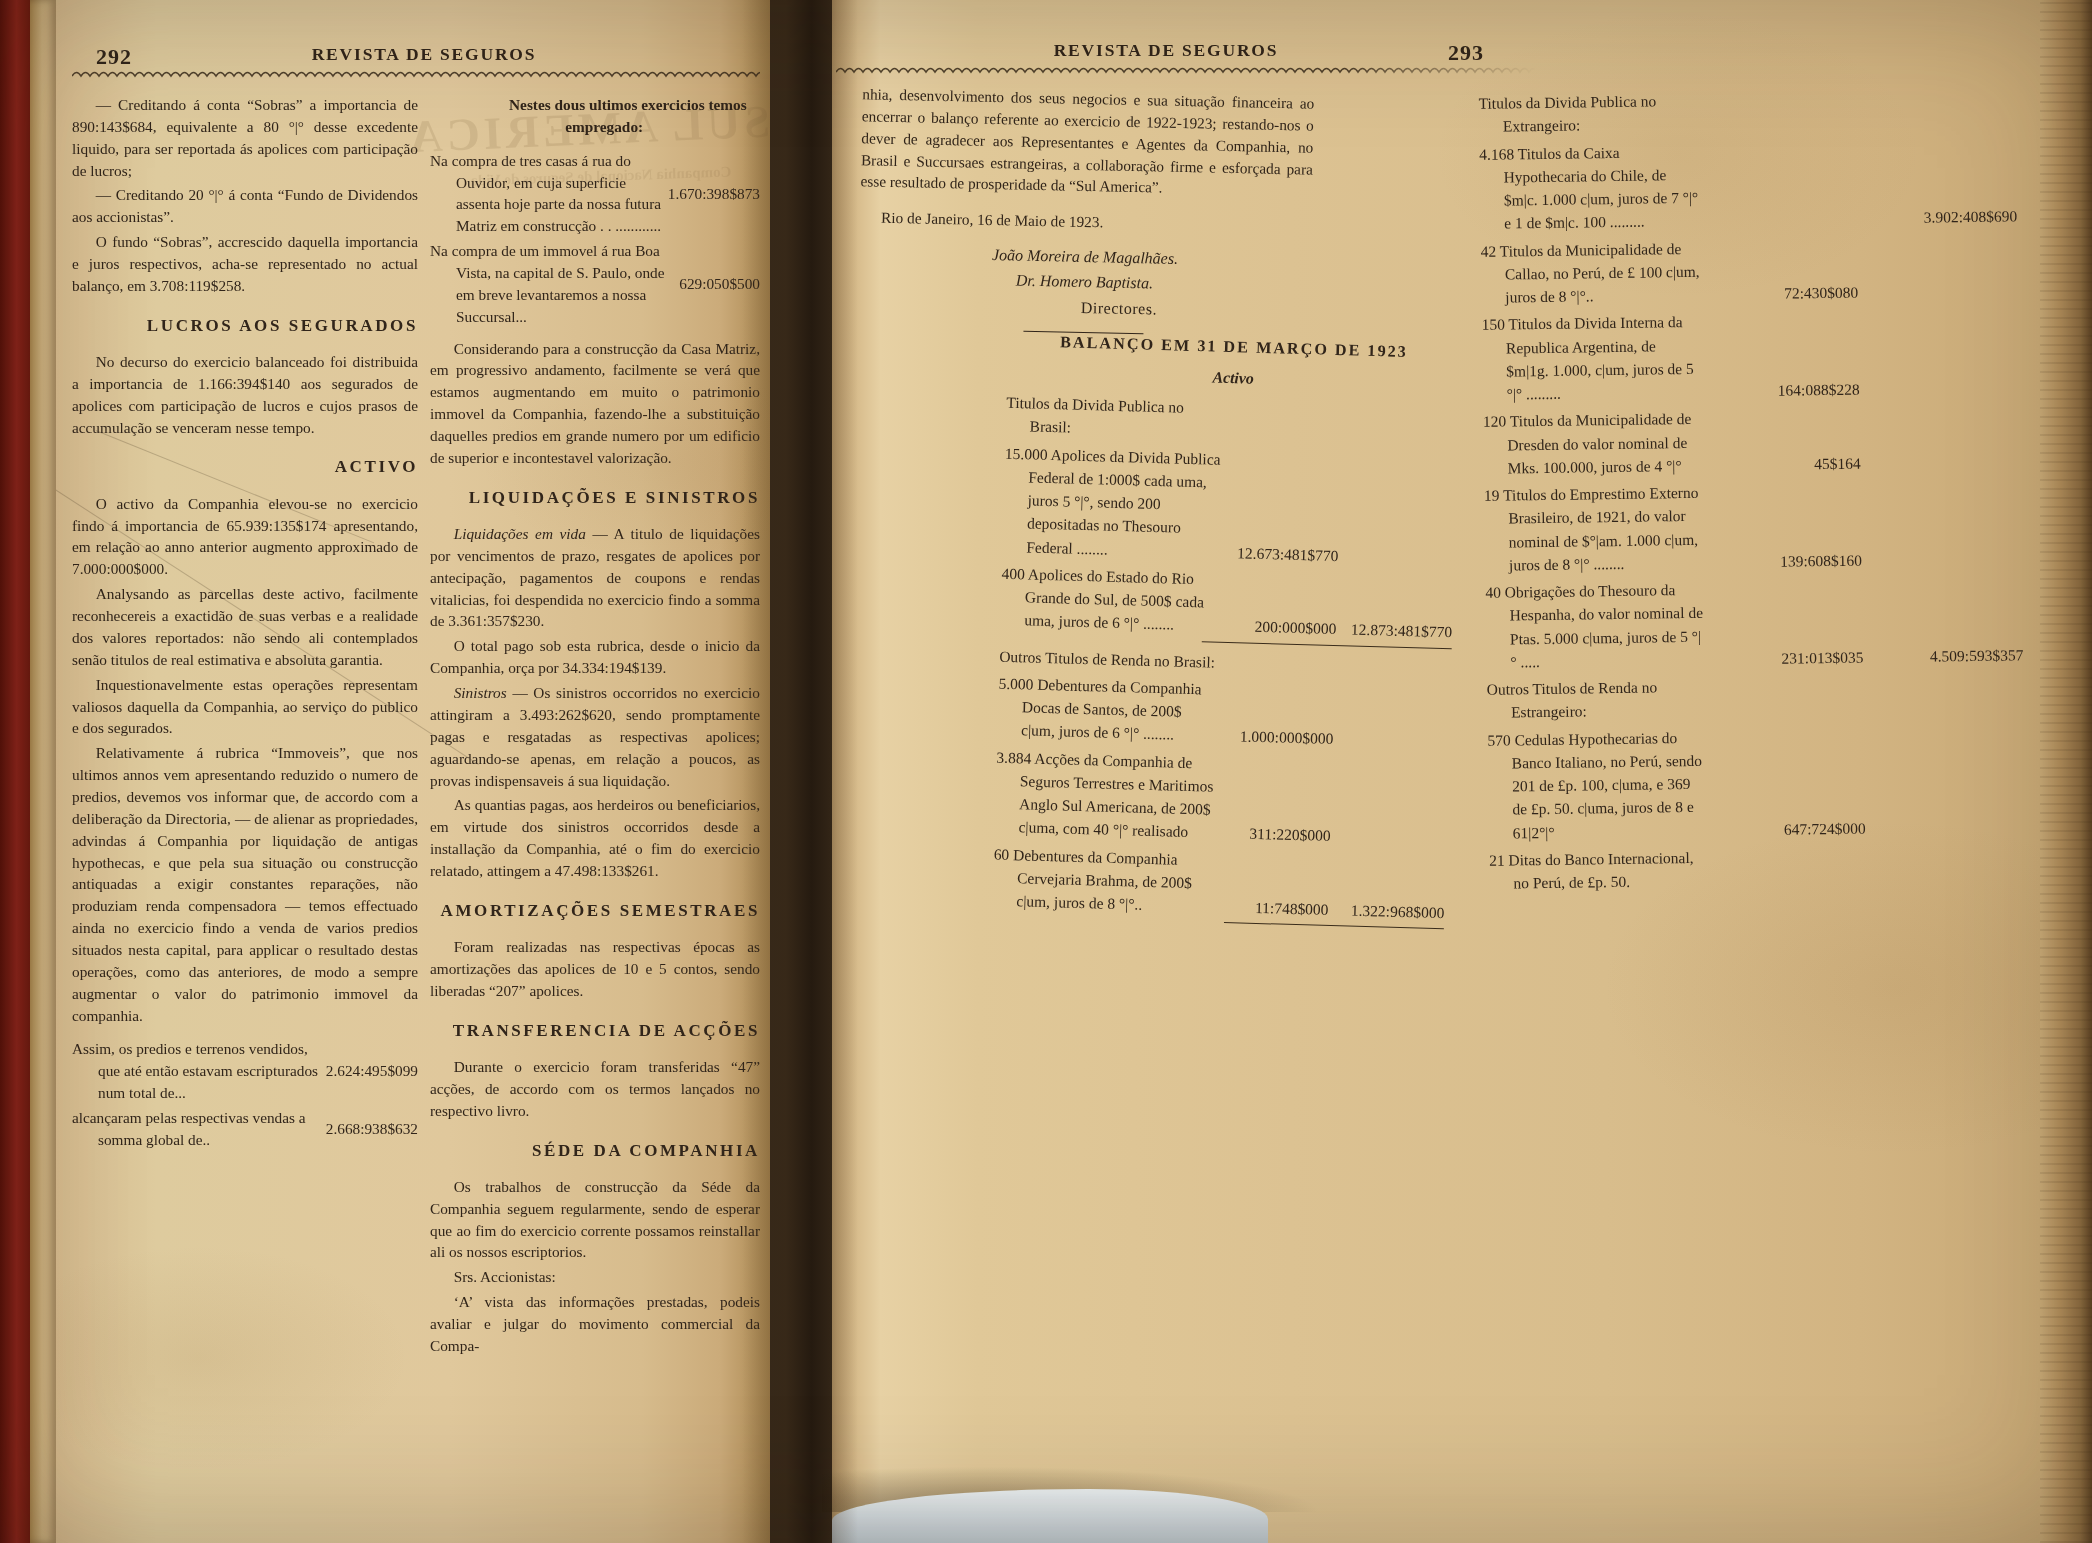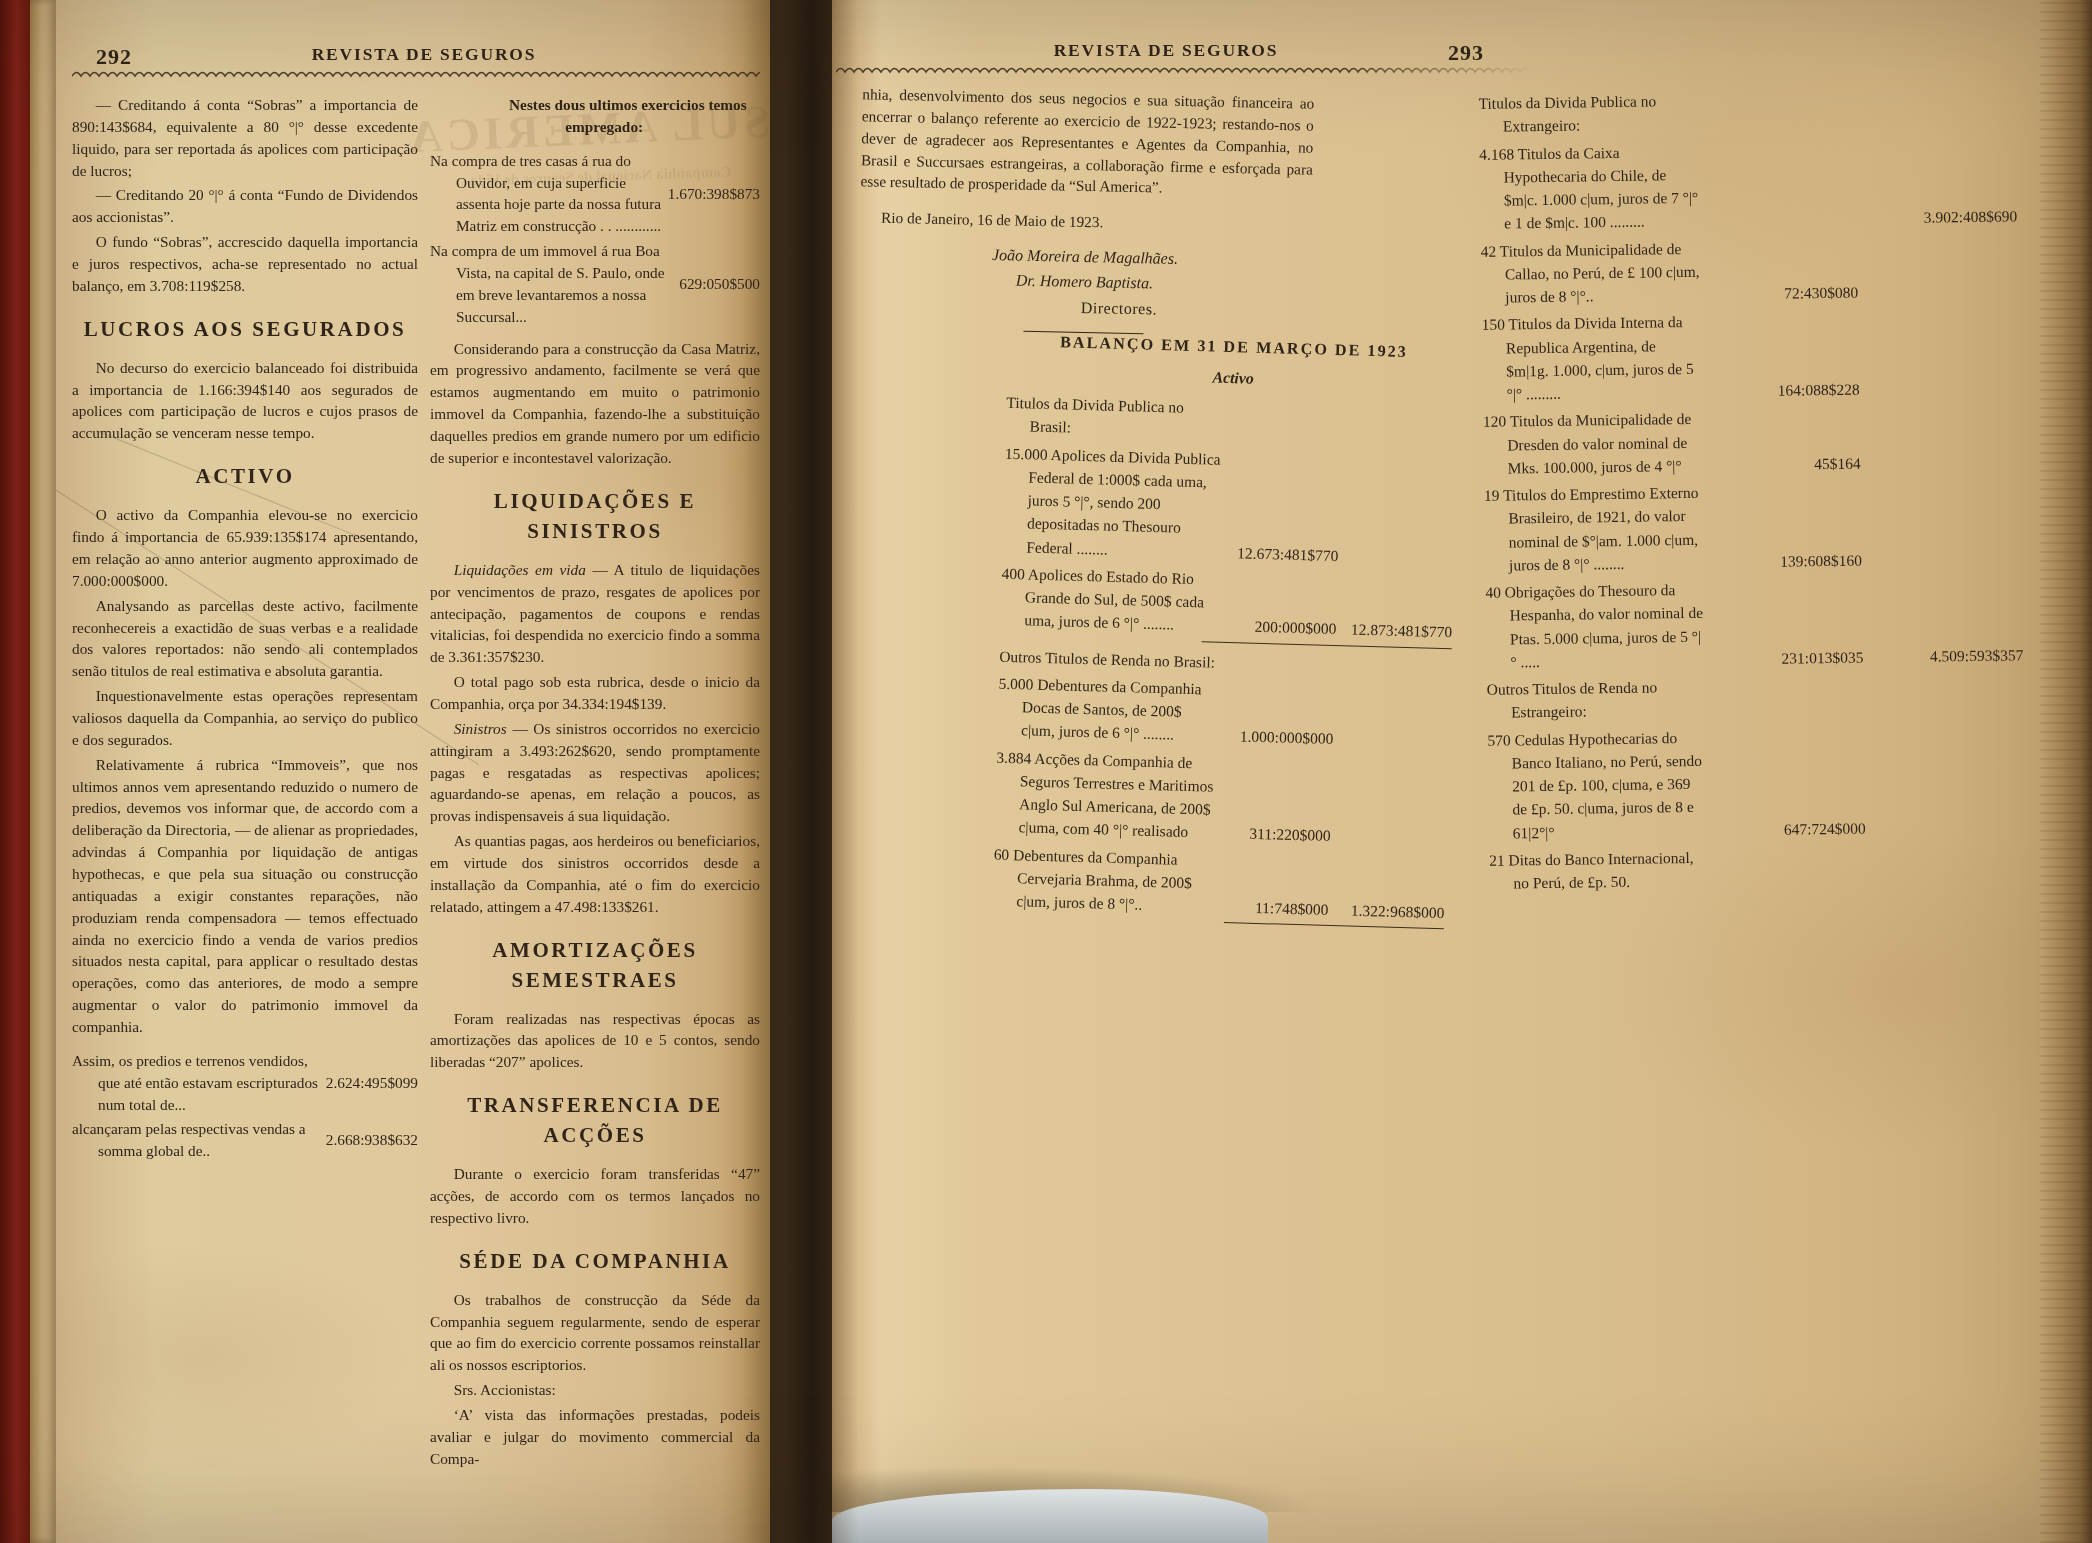--- a/index.html
+++ b/index.html
@@ -41,21 +41,21 @@
   svg.wave{position:absolute;left:16px;top:70px;}
   .page.right svg.wave{left:4px;top:66px;-webkit-mask-image:linear-gradient(90deg,#000 72%,transparent 99%);
       mask-image:linear-gradient(90deg,#000 72%,transparent 99%);}
   svg.wave path{fill:none;stroke:#3d2f1e;stroke-width:1.5px;opacity:.88;}
 
   
   .cols{position:absolute;top:94px;left:16px;display:flex;gap:12px;}
   .tcol{text-align:justify;font-size:15.3px;line-height:1.43;}
   .c1{width:346px;}.c2{width:330px;}
   .p{margin:0 0 3px;text-indent:1.55em;}
-  .h{text-align:center;font-weight:bold;font-size:21px;letter-spacing:2.6px;
+  .h{text-align:right;font-weight:bold;font-size:17px;letter-spacing:2.6px;
      margin:17px 0 13px;text-indent:0;}
   .ital{font-style:italic;}
   .employ-line{margin:0 0 4px;text-indent:3.1em;padding-left:1.2em;text-align:center;font-weight:bold;}
   .ledger{margin:12px 0 0;}
   .lrow{display:flex;align-items:center;margin-bottom:3px;}
   .hang{flex:1;padding-left:26px;text-indent:-26px;text-align:left;}
   .lval{white-space:nowrap;margin-left:6px;}
 
   
   .intro{position:absolute;top:88px;left:28px;width:452px;transform:rotate(1.2deg);}

